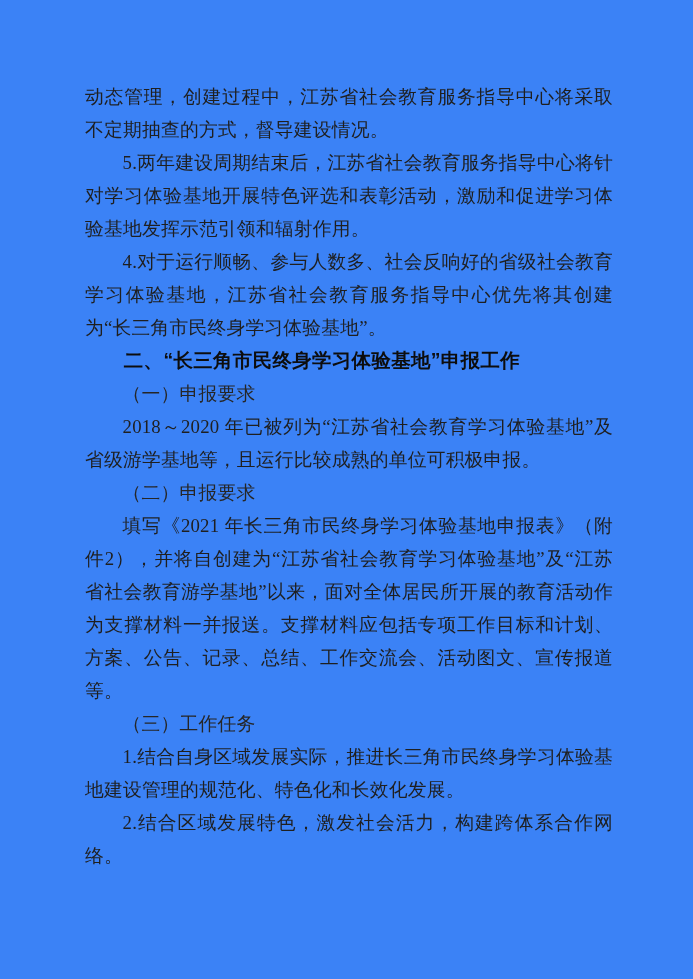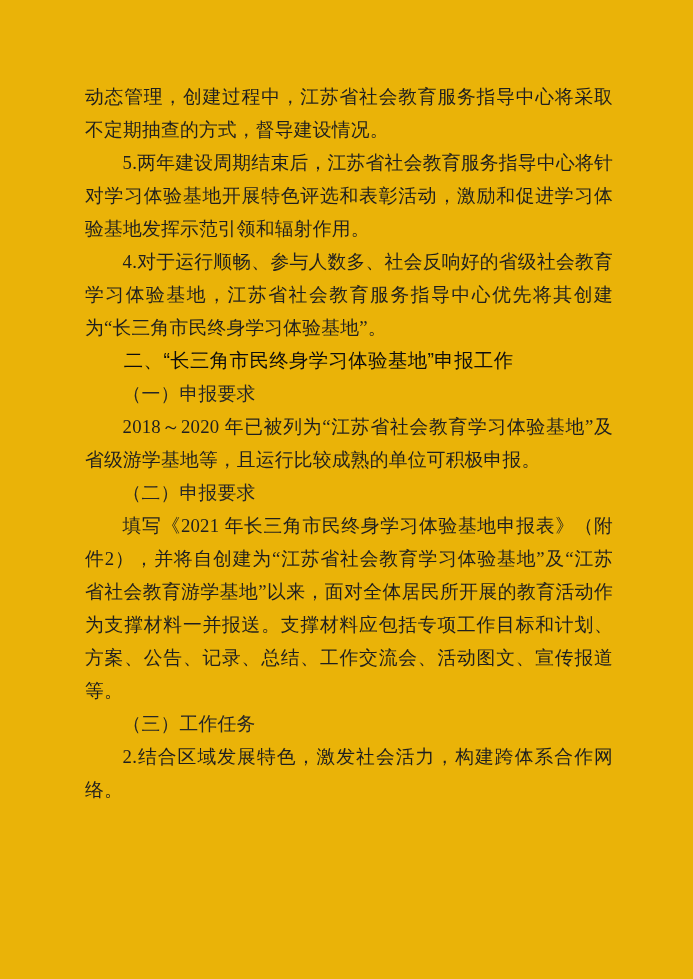--- a/index.html
+++ b/index.html
@@ -9,41 +9,41 @@
   }
   body {
     width: 693px;
     height: 979px;
     overflow: hidden;
   }
   .page {
     box-sizing: border-box;
     width: 693px;
     height: 979px;
-    background: #eab308;
+    background: #3b82f6;
     padding: 80px 80px 0 85px;
   }
   .doc-body {
     width: 528px;
   }
   .para {
     font-family: "Liberation Serif", "DejaVu Serif", serif;
     font-size: 18.8px;
     line-height: 33px;
     color: #1f1f1f;
     text-align: justify;
     margin: 0;
     letter-spacing: 0.2px;
   }
   .para.indent {
     text-indent: 2em;
   }
   .para.heading {
     font-family: "Liberation Sans", "DejaVu Sans", sans-serif;
-    font-weight: normal;
+    font-weight: bold;
     font-size: 19.4px;
     color: #0d0d0d;
     letter-spacing: 0.4px;
   }
   .para.subheading {
     font-family: "Liberation Serif", "DejaVu Serif", serif;
     color: #262626;
   }
 </style>
 </head>
@@ -53,15 +53,16 @@
   <div class="doc-body">
       <p class="para body">动态管理，创建过程中，江苏省社会教育服务指导中心将采取不定期抽查的方式，督导建设情况。</p>
       <p class="para body indent">5.两年建设周期结束后，江苏省社会教育服务指导中心将针对学习体验基地开展特色评选和表彰活动，激励和促进学习体验基地发挥示范引领和辐射作用。</p>
       <p class="para body indent">4.对于运行顺畅、参与人数多、社会反响好的省级社会教育学习体验基地，江苏省社会教育服务指导中心优先将其创建为“长三角市民终身学习体验基地”。</p>
       <p class="para heading indent">二、“长三角市民终身学习体验基地”申报工作</p>
       <p class="para subheading indent">（一）申报要求</p>
       <p class="para body indent">2018～2020 年已被列为“江苏省社会教育学习体验基地”及省级游学基地等，且运行比较成熟的单位可积极申报。</p>
       <p class="para subheading indent">（二）申报要求</p>
       <p class="para body indent">填写《2021 年长三角市民终身学习体验基地申报表》（附件2），并将自创建为“江苏省社会教育学习体验基地”及“江苏省社会教育游学基地”以来，面对全体居民所开展的教育活动作为支撑材料一并报送。支撑材料应包括专项工作目标和计划、方案、公告、记录、总结、工作交流会、活动图文、宣传报道等。</p>
       <p class="para subheading indent">（三）工作任务</p>
+      <p class="para body indent">1.结合自身区域发展实际，推进长三角市民终身学习体验基地建设管理的规范化、特色化和长效化发展。</p>
       <p class="para body indent">2.结合区域发展特色，激发社会活力，构建跨体系合作网络。</p>
     </div>
 </div>
 
 </body></html>

